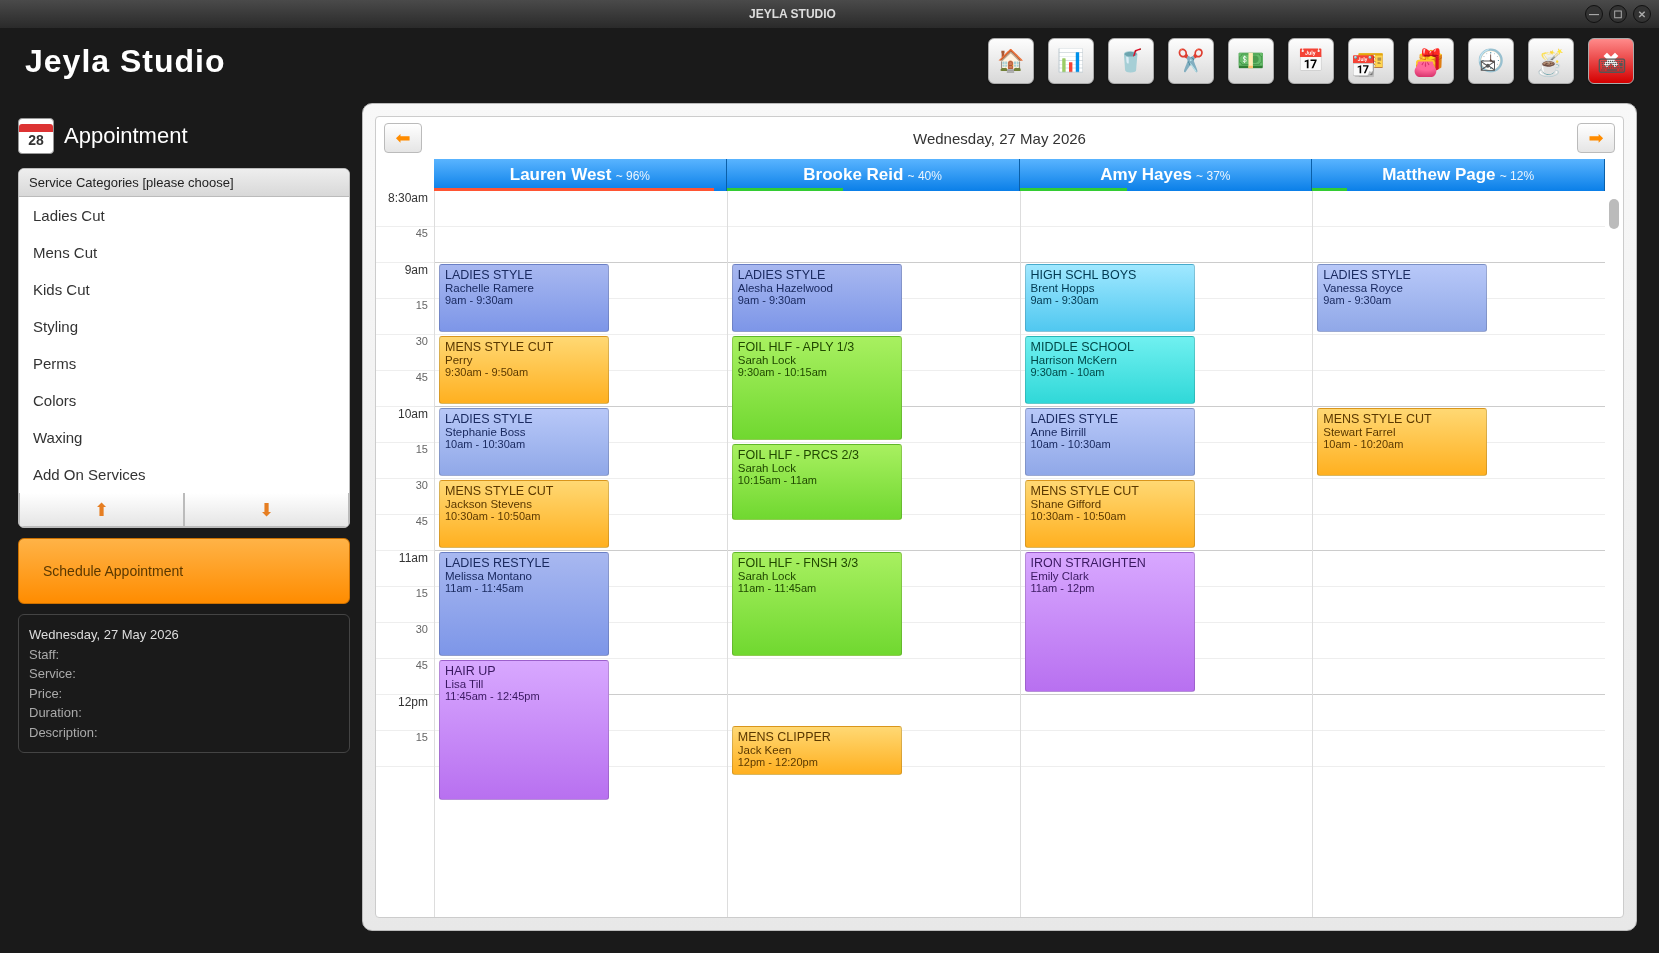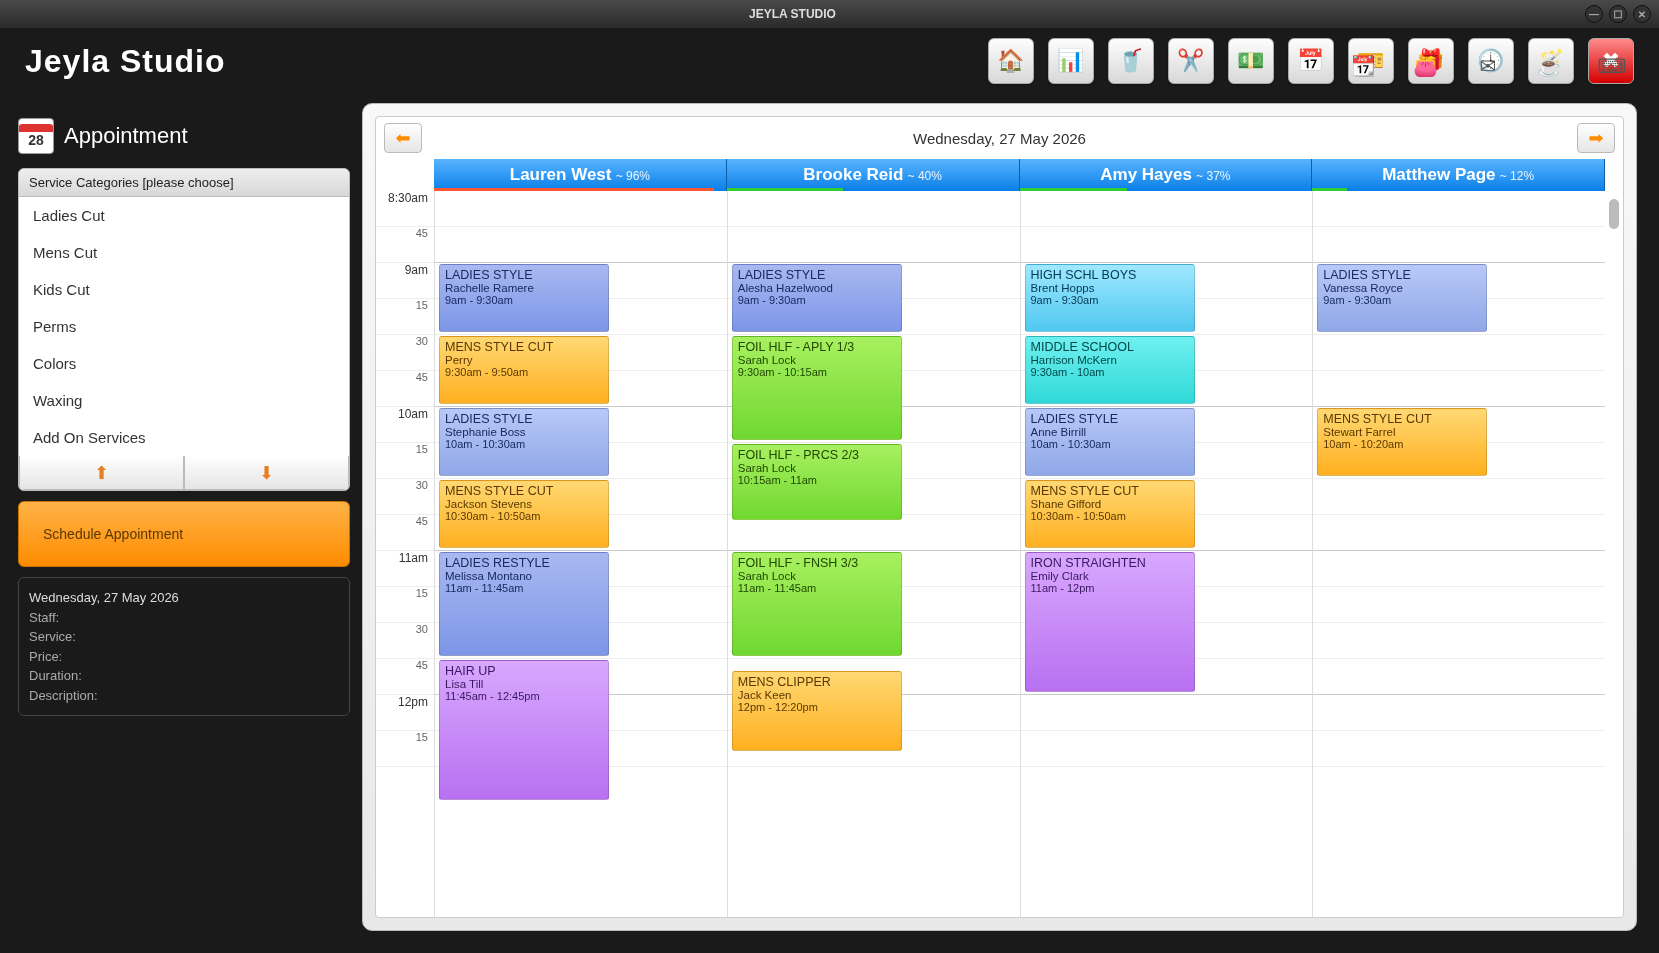--- a/index.html
+++ b/index.html
@@ -128,20 +128,21 @@
       <h2>Appointment</h2>
     </div>
 
 
     <div class="svc-panel">
       <div class="svc-header">Service Categories [please choose]</div>
       <div class="svc-list" id="svc-list">
           <div>Ladies Cut</div>
           <div>Mens Cut</div>
           <div>Kids Cut</div>
+          <div>Styling</div>
           <div>Perms</div>
           <div>Colors</div>
           <div>Waxing</div>
           <div>Add On Services</div>
         </div>
       <div class="svc-arrows">
         <button>⬆</button>
         <button>⬇</button>
       </div>
     </div>
@@ -279,21 +280,21 @@
               <div class="event c-green" style="top: 253px; height: 76px;">
                 <div class="title">FOIL HLF - PRCS 2/3</div>
                 <div class="client">Sarah Lock</div>
                 <div class="time">10:15am - 11am</div>
               </div>
               <div class="event c-green" style="top: 361px; height: 104px;">
                 <div class="title">FOIL HLF - FNSH 3/3</div>
                 <div class="client">Sarah Lock</div>
                 <div class="time">11am - 11:45am</div>
               </div>
-              <div class="event c-orange" style="top: 480px; height: 80px;">
+              <div class="event c-orange" style="top: 535px; height: 49px;">
                 <div class="title">MENS CLIPPER</div>
                 <div class="client">Jack Keen</div>
                 <div class="time">12pm - 12:20pm</div>
               </div>
             </div>
             <div class="day-col">
               <div class="grid-line" style="top: 0px;"></div>
               <div class="grid-line hr" style="top: 36px;"></div>
               <div class="grid-line" style="top: 72px;"></div>
               <div class="grid-line" style="top: 108px;"></div>

